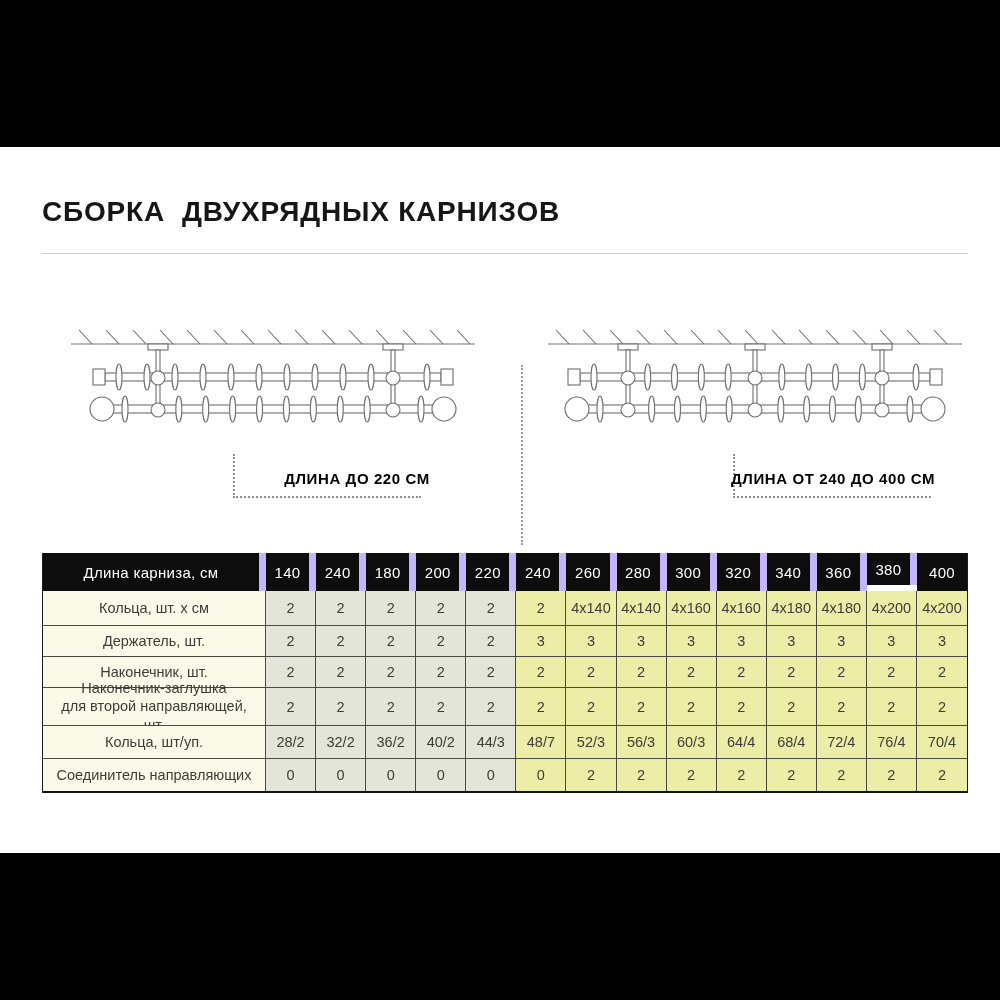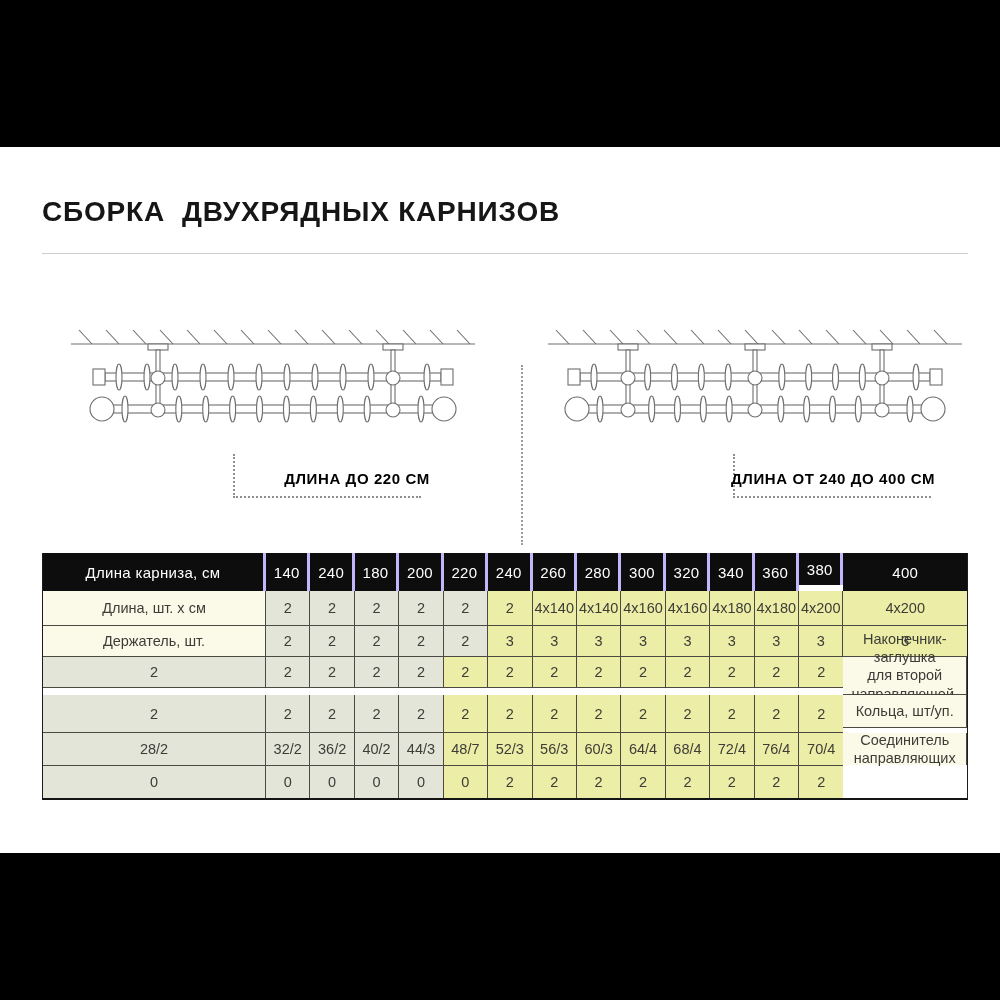--- a/index.html
+++ b/index.html
@@ -40,21 +40,21 @@
     border:1px solid #1c1c1c;border-top:none;border-bottom:2px solid #141414;
   }
   .cell{
     display:flex;align-items:center;justify-content:center;box-sizing:border-box;
     border-right:1px solid #4a4a42;border-bottom:1px solid #4a4a42;
     font-size:14.5px;color:#3d3d38;text-align:center;
   }
   .cell.lastcol{border-right:none;}
   .cell.lastrow{border-bottom:none;}
   .hcell{
-    background:#0d0d0d;color:#ffffff;border-right:3px solid #c4b5fd;border-bottom:none;
+    background:#0d0d0d;color:#ffffff;border-right:7px solid #c4b5fd;border-bottom:none;
     font-size:15px;letter-spacing:0.3px;
   }
   .lcell{background:#fbf9e8;line-height:1.25;padding:2px 8px;white-space:pre-line;}
   .gray{background:#e3e5d9;}
   .yellow{background:#eceda6;}
 </style>
 </head>
 <body>
 
 <div class="band top"></div>
@@ -192,21 +192,21 @@
     <div class="cell hcell" style="height: 38px;">220</div>
     <div class="cell hcell" style="height: 38px;">240</div>
     <div class="cell hcell" style="height: 38px;">260</div>
     <div class="cell hcell" style="height: 38px;">280</div>
     <div class="cell hcell" style="height: 38px;">300</div>
     <div class="cell hcell" style="height: 38px;">320</div>
     <div class="cell hcell" style="height: 38px;">340</div>
     <div class="cell hcell" style="height: 38px;">360</div>
     <div class="cell hcell" style="height: 32px;">380</div>
     <div class="cell hcell lastcol" style="height: 38px;">400</div>
-    <div class="cell lcell" style="height: 35px;">Длина, шт. х см</div>
+    <div class="cell lcell" style="height: 35px;">Кольца, шт. х см</div>
     <div class="cell gray" style="height: 35px;">2</div>
     <div class="cell gray" style="height: 35px;">2</div>
     <div class="cell gray" style="height: 35px;">2</div>
     <div class="cell gray" style="height: 35px;">2</div>
     <div class="cell gray" style="height: 35px;">2</div>
     <div class="cell yellow" style="height: 35px;">2</div>
     <div class="cell yellow" style="height: 35px;">4x140</div>
     <div class="cell yellow" style="height: 35px;">4x140</div>
     <div class="cell yellow" style="height: 35px;">4x160</div>
     <div class="cell yellow" style="height: 35px;">4x160</div>
@@ -222,20 +222,21 @@
     <div class="cell gray" style="height: 31px;">2</div>
     <div class="cell yellow" style="height: 31px;">3</div>
     <div class="cell yellow" style="height: 31px;">3</div>
     <div class="cell yellow" style="height: 31px;">3</div>
     <div class="cell yellow" style="height: 31px;">3</div>
     <div class="cell yellow" style="height: 31px;">3</div>
     <div class="cell yellow" style="height: 31px;">3</div>
     <div class="cell yellow" style="height: 31px;">3</div>
     <div class="cell yellow" style="height: 31px;">3</div>
     <div class="cell yellow lastcol" style="height: 31px;">3</div>
+    <div class="cell lcell" style="height: 31px;">Наконечник, шт.</div>
     <div class="cell gray" style="height: 31px;">2</div>
     <div class="cell gray" style="height: 31px;">2</div>
     <div class="cell gray" style="height: 31px;">2</div>
     <div class="cell gray" style="height: 31px;">2</div>
     <div class="cell gray" style="height: 31px;">2</div>
     <div class="cell yellow" style="height: 31px;">2</div>
     <div class="cell yellow" style="height: 31px;">2</div>
     <div class="cell yellow" style="height: 31px;">2</div>
     <div class="cell yellow" style="height: 31px;">2</div>
     <div class="cell yellow" style="height: 31px;">2</div>

